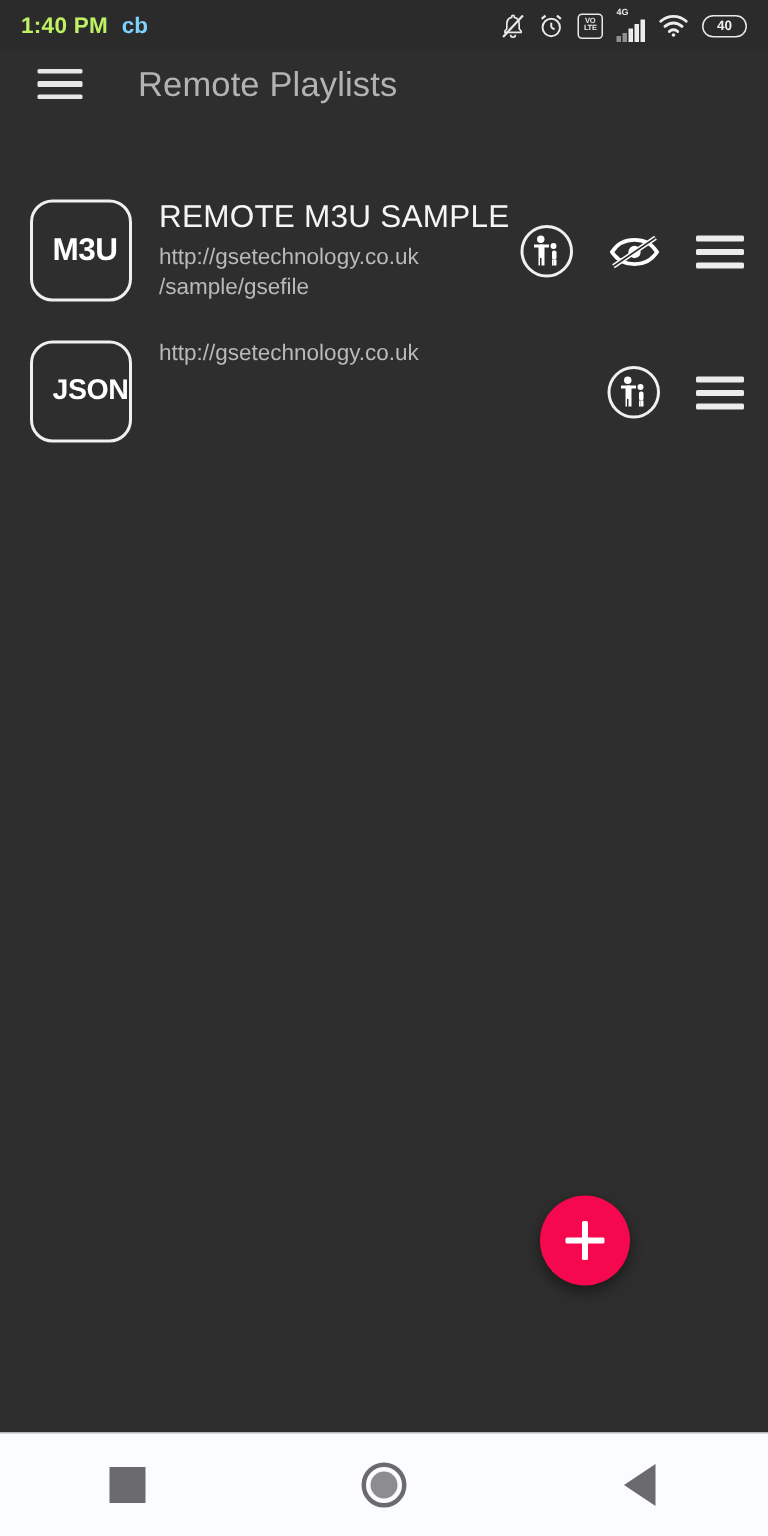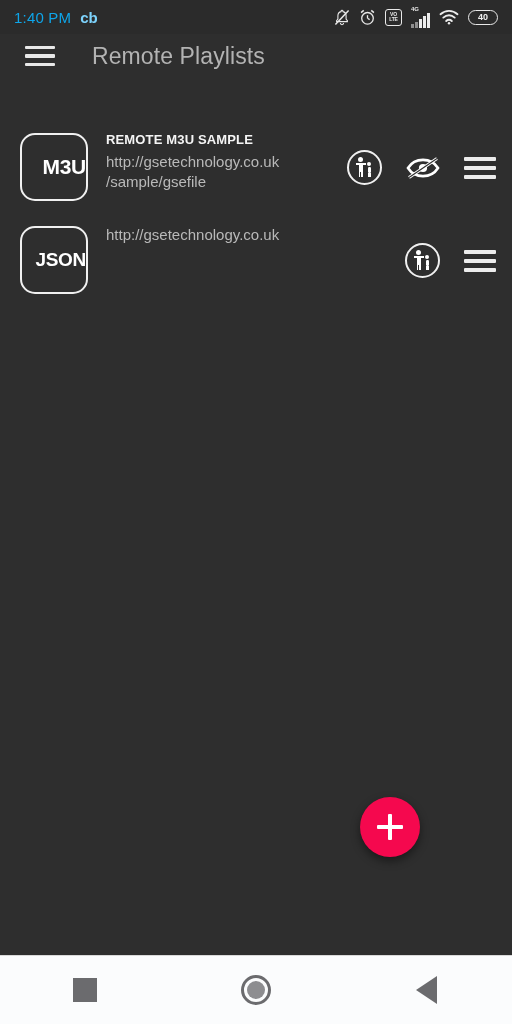--- a/index.html
+++ b/index.html
@@ -12,21 +12,21 @@
   #screen { position:relative; width:512px; height:1024px; background:#2e2e2e; }
 
   
   .statusbar {
     position:absolute; top:0; left:0; width:512px; height:34px;
     background:#2b2b2b;
     display:flex; align-items:center; justify-content:space-between;
     padding:0 14px;
   }
   .sb-left { display:flex; align-items:baseline; gap:9px; }
-  .sb-clock { color:#0ea5e9; font-size:15px; font-weight:normal; letter-spacing:.2px; }
+  .sb-clock { color:#bef264; font-size:15px; font-weight:bold; letter-spacing:.2px; }
   .sb-cb { color:#7dd3fc; font-size:15px; font-weight:bold; }
   .sb-right { display:flex; align-items:center; gap:9px; }
   .sb-icon { display:block; }
   .volte {
     width:17px; height:17px; border:1.6px solid #e9e9e9; border-radius:3px;
     display:flex; flex-direction:column; align-items:center; justify-content:center;
     line-height:1;
   }
   .volte b { font-size:5px; color:#e9e9e9; font-weight:bold; letter-spacing:-.2px; display:block; }
   .sig-wrap { display:flex; align-items:flex-end; gap:1px; position:relative; padding-top:6px; }
@@ -57,29 +57,29 @@
   .appbar-title {
     margin-left:24px; color:#b3b3b3; font-size:23px; font-weight:400; letter-spacing:.1px;
   }
 
   
   .list { position:absolute; top:118px; left:0; width:512px; }
   .row { display:flex; align-items:flex-start; padding:10px 14px 10px 20px; min-height:86px; }
   .badge {
     flex:0 0 auto; width:68px; height:68px; margin-top:5px;
     border:2.5px solid #f0f0f0; border-radius:15px;
-    display:flex; align-items:center; justify-content:flex-end;
+    display:flex; align-items:center; justify-content:flex-start;
     background:#2e2e2e;
     padding-left:13px;
   }
   .badge span { color:#ffffff; font-size:21px; font-weight:bold; letter-spacing:-.3px; }
   .badge.json span { font-size:19px; }
   .rowtext { flex:1 1 auto; padding-left:18px; padding-top:4px; min-width:0; }
   .rowtitle {
-    color:#f5f5f5; font-size:13px; font-weight:bold; letter-spacing:.15px; line-height:1.25;
+    color:#f5f5f5; font-size:21px; font-weight:normal; letter-spacing:.15px; line-height:1.25;
     margin-bottom:4px;
   }
   .rowurl { color:#b9b9b9; font-size:15px; line-height:1.33; }
   .rowurl span { display:block; white-space:nowrap; }
   .rowactions { flex:0 0 auto; display:flex; align-items:center; gap:24px; padding-top:22px; padding-right:2px; }
 
   
   .ic-parental { width:35px; height:35px; position:relative; cursor:pointer; }
   .ic-parental .circ {
     position:absolute; inset:0; border:2px solid #f0f0f0; border-radius:50%;

